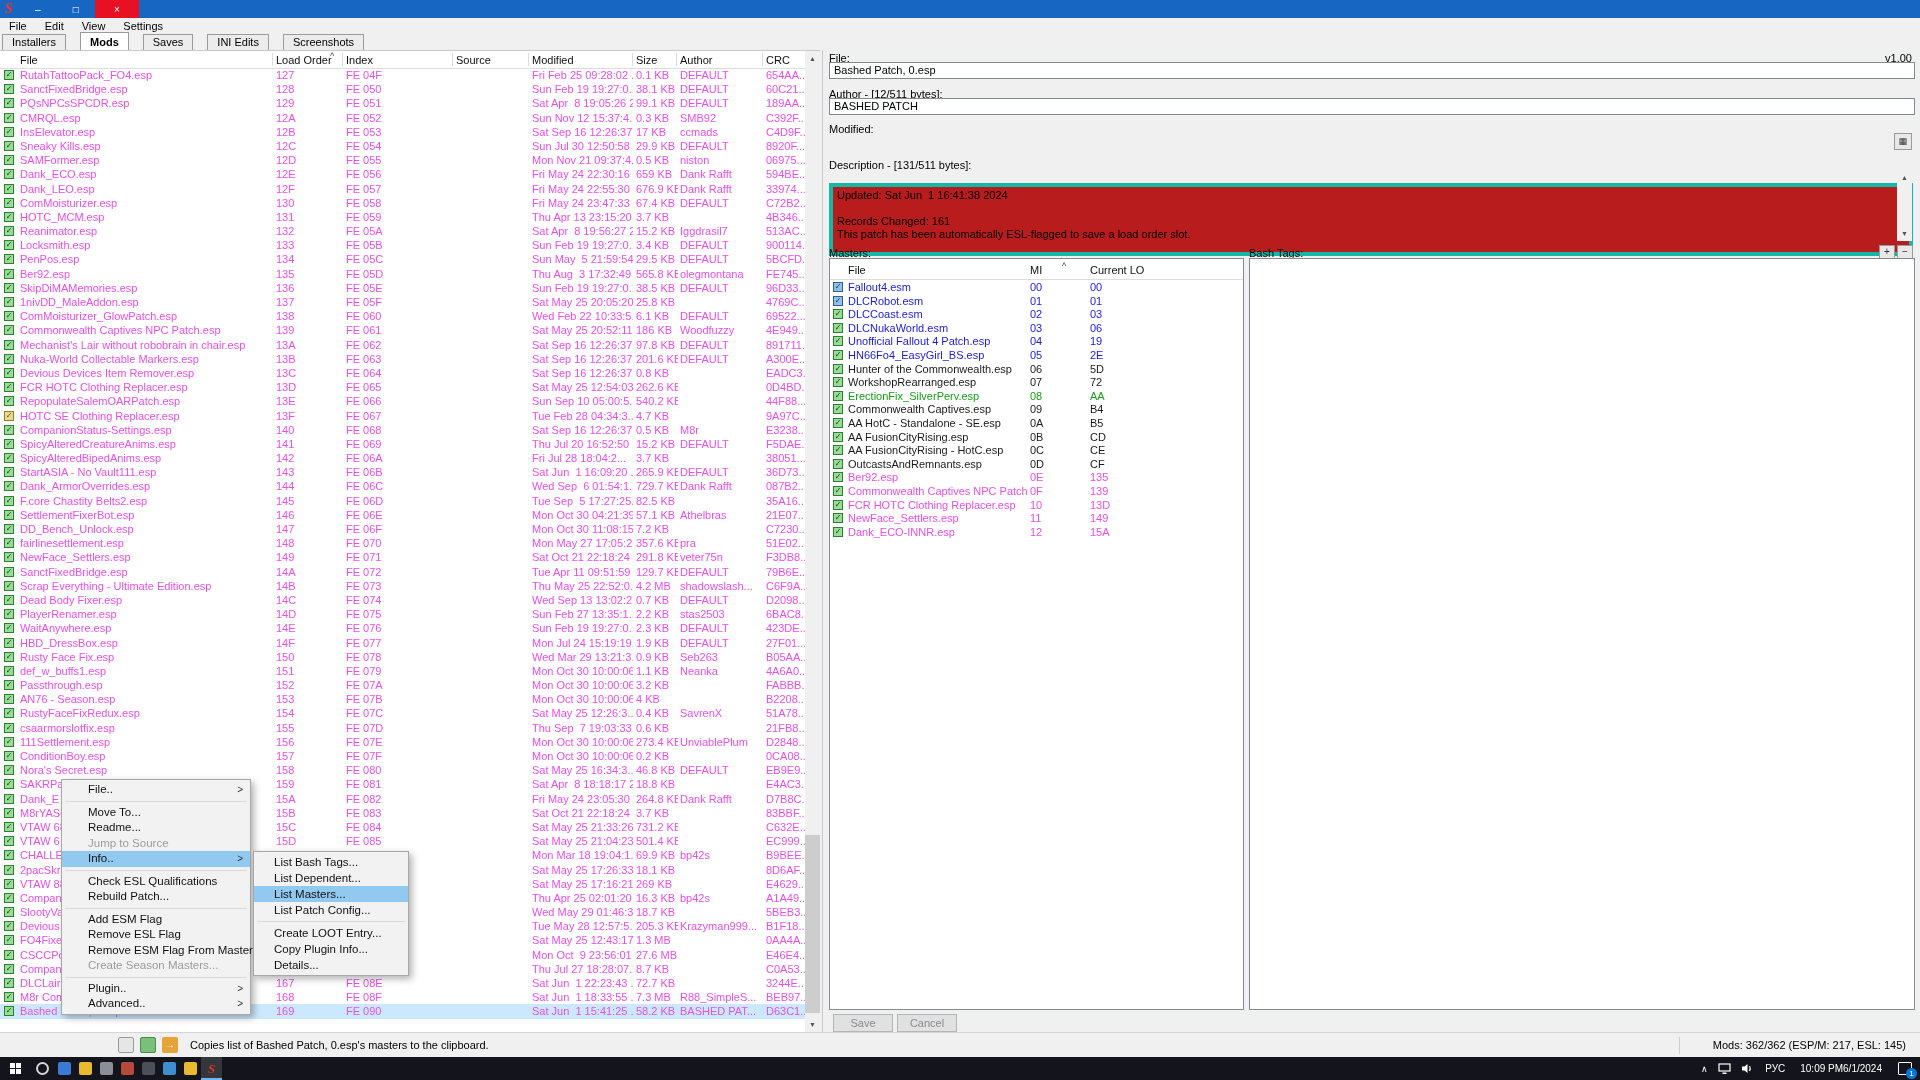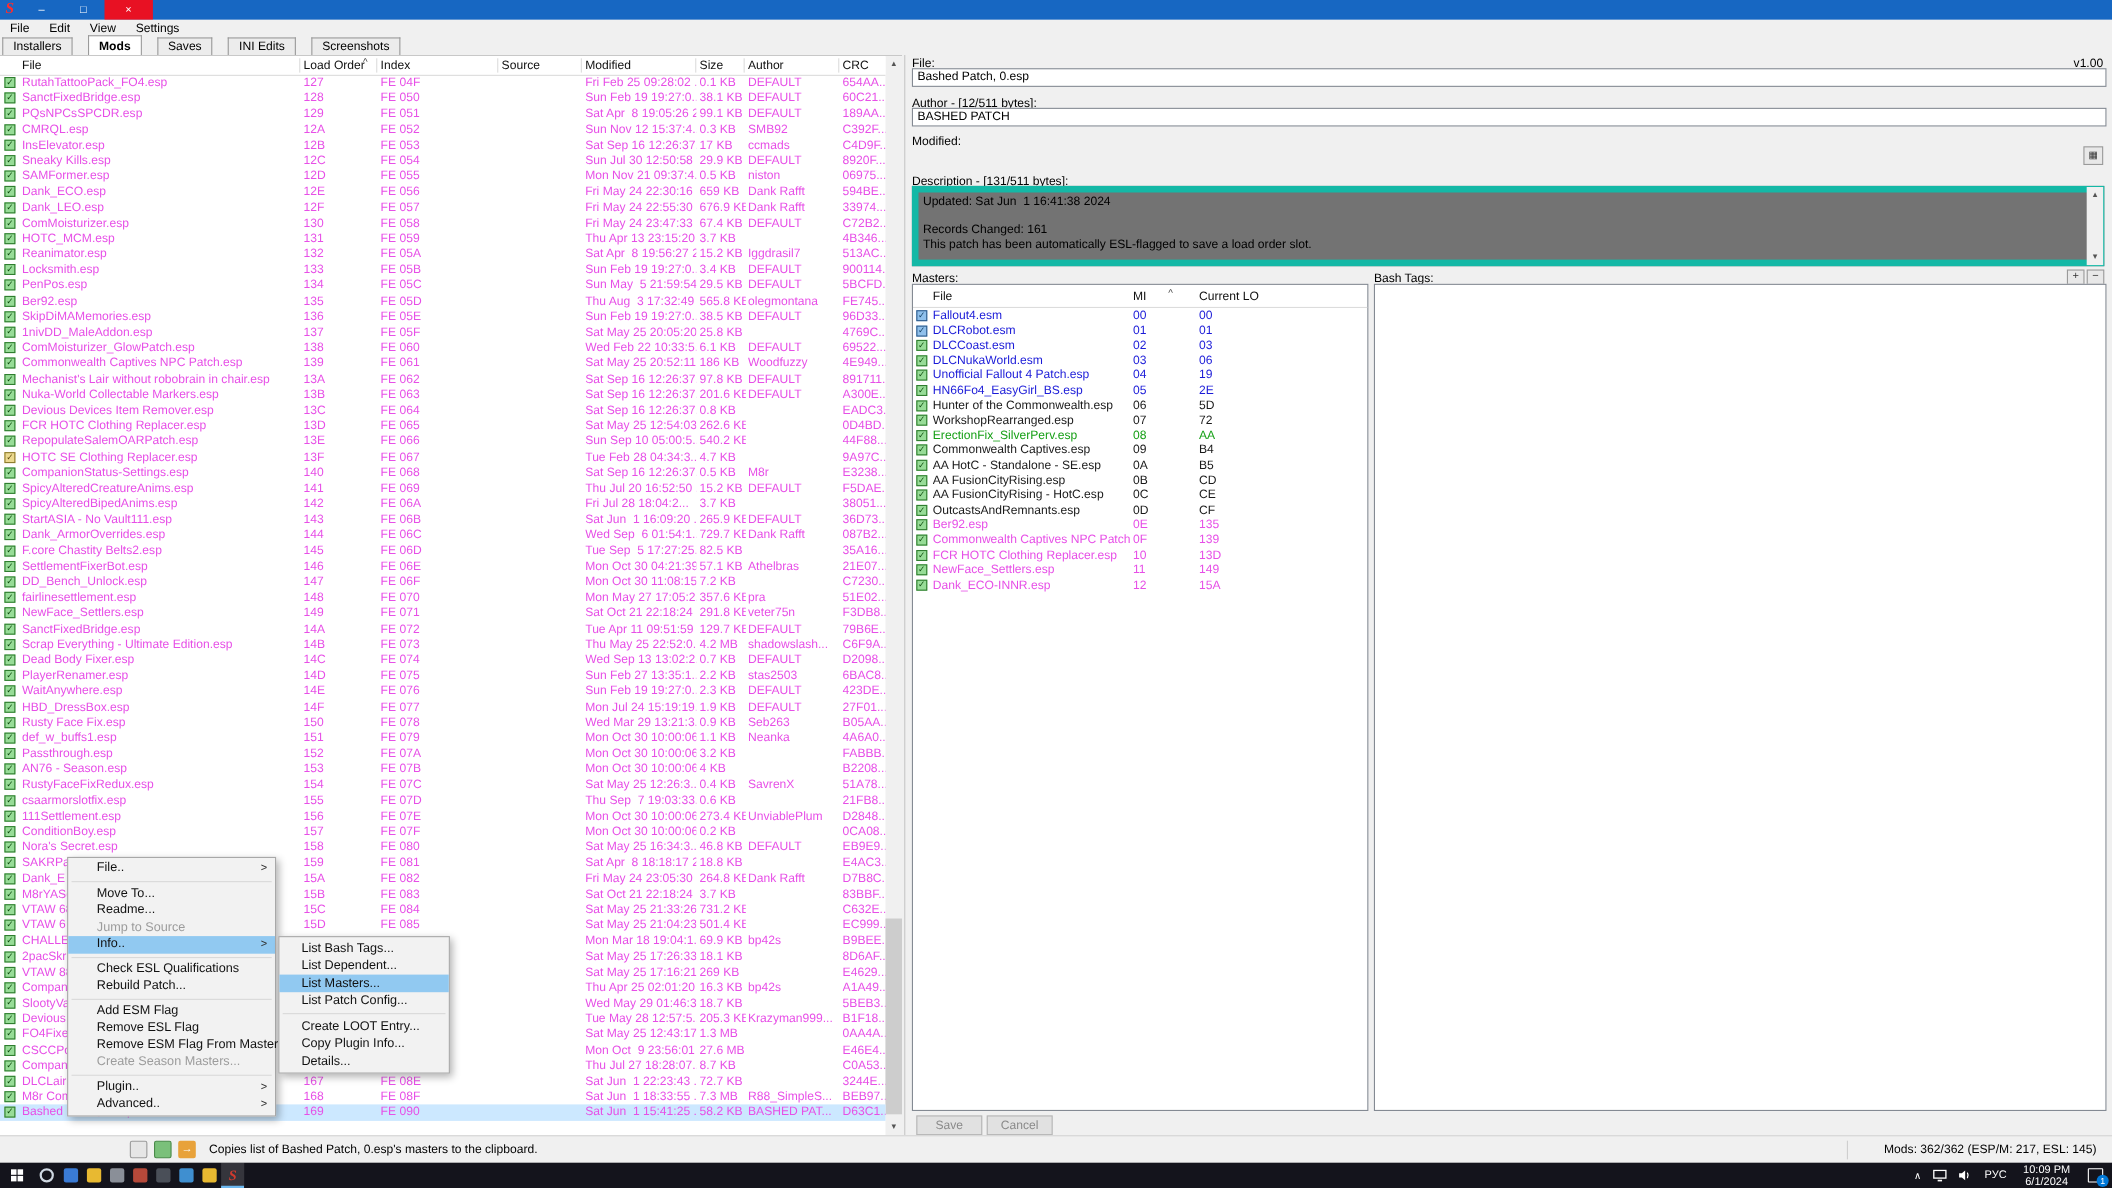--- a/index.html
+++ b/index.html
@@ -46,22 +46,22 @@
           text-align:center;line-height:15px}
   .sthumb{position:absolute;left:0;width:15px;top:784px;height:178px;background:#cdcdcd}
   
   .details{position:absolute;left:822px;top:50px;width:1098px;height:982px;background:#f0f0f0;
            font-size:11px;border-left:1px solid #c8c8c8;box-sizing:border-box}
   .dlabel{position:absolute;color:#000;white-space:pre}
   .dinput{position:absolute;background:#fff;border:1px solid #848a93;line-height:15px;
           padding:0 4px;white-space:pre;overflow:hidden;height:15px}
   .calbtn{position:absolute;left:1071px;top:83px;width:18px;height:17px;background:#e8e8e8;
           border:1px solid #9a9a9a;box-sizing:border-box;text-align:center;font-size:9px;line-height:15px;color:#333}
-  .desc{position:absolute;left:6px;top:119px;width:1084px;height:73px;background:#737373;
-        border:6px solid #14b8a6;box-sizing:border-box;white-space:pre-wrap;line-height:13px;
+  .desc{position:absolute;left:6px;top:133px;width:1084px;height:73px;background:#b91c1c;
+        border:4px solid #14b8a6;box-sizing:border-box;white-space:pre-wrap;line-height:13px;
         padding:2px 20px 2px 4px;overflow:hidden}
   .dscroll{position:absolute;left:1074px;top:120px;width:15px;height:71px;background:#f0f0f0}
   .masters{position:absolute;left:6px;top:208px;width:415px;height:752px;background:#fff;
            border:1px solid #848a93;box-sizing:border-box}
   .mshdr{position:absolute;left:0;top:0;right:0;height:20px;border-bottom:1px solid #dcdcdc;font-size:11px}
   .mshdr .cell{color:#101010;top:4px}
   .msrows{position:absolute;left:0;top:22px;right:0}
   .msrow{position:relative;height:13.6px}
   .msrow .cell{line-height:13px}
   .msrow .cb{left:3px;top:1px}
@@ -104,21 +104,21 @@
   .ring{width:9px;height:9px;border:2px solid #cfd8e2;border-radius:50%}
   .tb-app{width:21px;height:23px;display:flex;align-items:center;justify-content:center;position:relative}
   .tb-app.active{background:rgba(255,255,255,.14);box-shadow:inset 0 -2px 0 #6cb8f0}
   .tb-app .sq{width:13px;height:13px;border-radius:2px}
   .tb-app .glyph{font-family:"Liberation Serif",serif;font-style:italic;font-weight:bold;font-size:13px}
   .tray{margin-left:auto;display:flex;align-items:center;height:23px}
   .tray>div{display:flex;align-items:center;justify-content:center;height:23px}
   .tr-chev{width:20px;font-size:9px}
   .tr-net,.tr-vol{width:22px}
   .tr-lang{width:34px;font-size:10px}
-  .tr-clock{font-size:10px;line-height:11px;text-align:center;padding:0 8px;flex-direction:column}
+  .tr-clock{font-size:10px;line-height:11px;text-align:center;padding:0 8px;flex-direction:row}
   .tr-notif{width:30px;position:relative}
   .notif-sq{width:12px;height:11px;border:1px solid #fff;border-radius:1px}
   .badge{position:absolute;right:3px;bottom:1px;width:11px;height:11px;border-radius:50%;
          background:#0078d7;font-size:8px;line-height:11px;text-align:center}
 </style>
 </head>
 <body>
 
 <div class="titlebar">
   <span class="title-icon">S</span>

